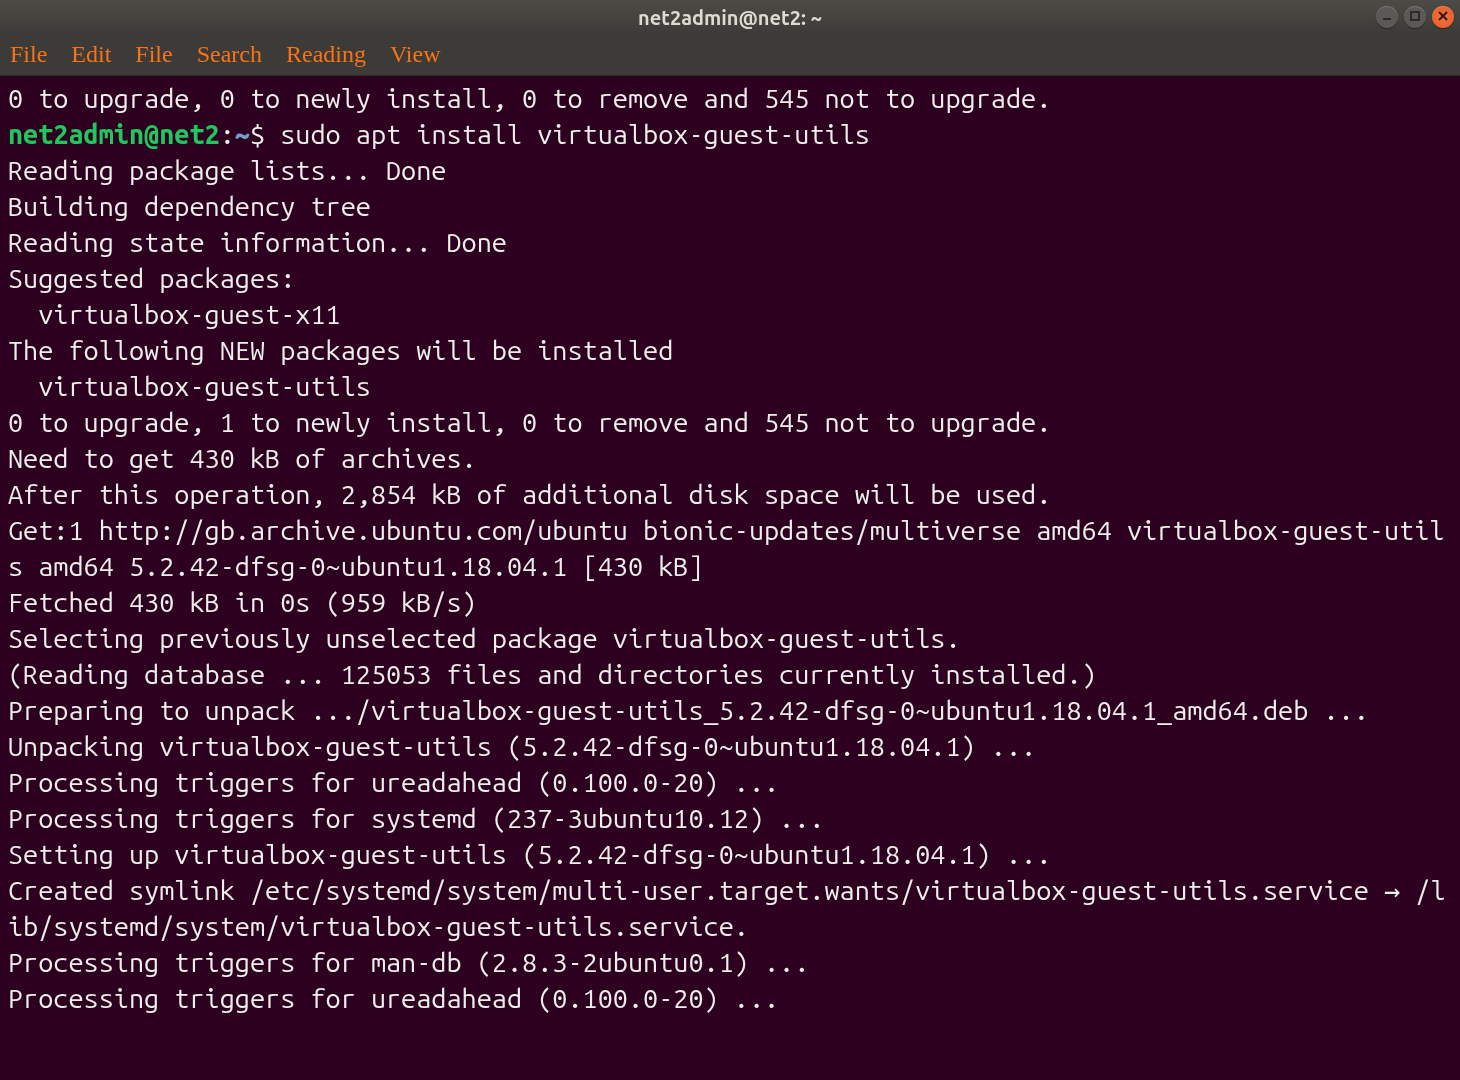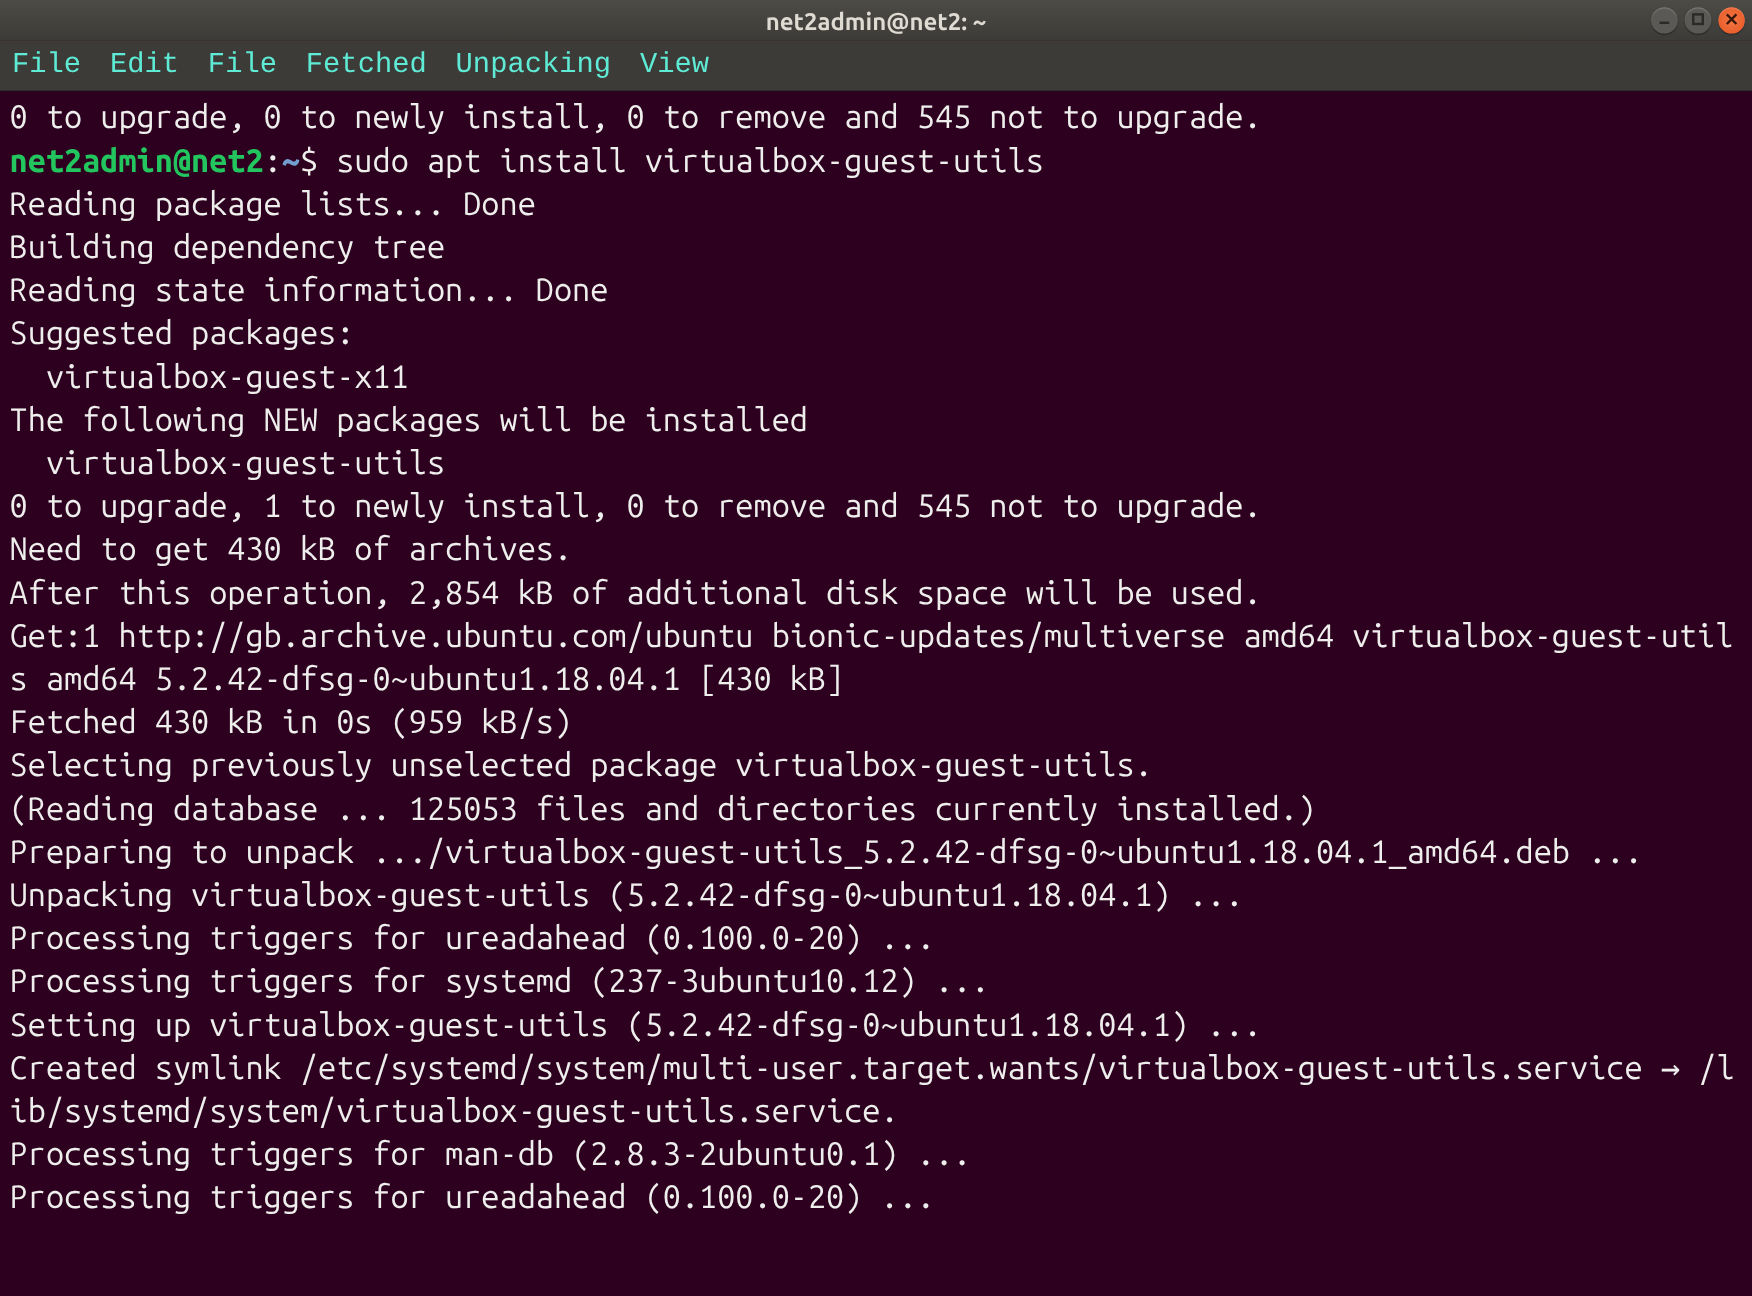--- a/index.html
+++ b/index.html
@@ -34,23 +34,23 @@
     cursor: default;
   }
   .win-btn.close { background: radial-gradient(#F07746,#E95420); color: #39160A; }
   .win-btn svg { width: 12px; height: 12px; }
   .menubar {
     height: 42px;
     background: #3C3B37;
     display: flex; align-items: center;
     padding: 0 10px;
     gap: 24px;
-    font-family: Liberation Mono, monospace;
+    font-family: Liberation Serif, serif;
     font-size: 24px;
-    color: #5eead4;
+    color: #f97316;
     border-bottom: 1px solid #2B2A27;
   }
   .menubar .menu-item { cursor: default; }
   .terminal {
     flex: 1;
     background: #2C001E;
     color: #EEEEEC;
     font-size: 27px;
     line-height: 36px;
     padding: 4px 8px 8px 8px;
@@ -91,20 +91,20 @@
             </svg>
         </span>
       </div>
     </div>
   </div>
 
   <div class="menubar">
     <span class="menu-item">File</span>
     <span class="menu-item">Edit</span>
     <span class="menu-item">File</span>
-    <span class="menu-item">Fetched</span>
-    <span class="menu-item">Unpacking</span>
+    <span class="menu-item">Search</span>
+    <span class="menu-item">Reading</span>
     <span class="menu-item">View</span>
   </div>
 
   <div class="terminal" id="terminal"><div>0 to upgrade, 0 to newly install, 0 to remove and 545 not to upgrade.</div><div><span class="prompt-user">net2admin@net2</span><span class="prompt-sym">:</span><span class="prompt-path">~</span><span class="prompt-sym">$ </span><span>sudo apt install virtualbox-guest-utils</span></div><div>Reading package lists... Done</div><div>Building dependency tree</div><div>Reading state information... Done</div><div>Suggested packages:</div><div>  virtualbox-guest-x11</div><div>The following NEW packages will be installed</div><div>  virtualbox-guest-utils</div><div>0 to upgrade, 1 to newly install, 0 to remove and 545 not to upgrade.</div><div>Need to get 430 kB of archives.</div><div>After this operation, 2,854 kB of additional disk space will be used.</div><div>Get:1 http://gb.archive.ubuntu.com/ubuntu bionic-updates/multiverse amd64 virtualbox-guest-utils amd64 5.2.42-dfsg-0~ubuntu1.18.04.1 [430 kB]</div><div>Fetched 430 kB in 0s (959 kB/s)</div><div>Selecting previously unselected package virtualbox-guest-utils.</div><div>(Reading database ... 125053 files and directories currently installed.)</div><div>Preparing to unpack .../virtualbox-guest-utils_5.2.42-dfsg-0~ubuntu1.18.04.1_amd64.deb ...</div><div>Unpacking virtualbox-guest-utils (5.2.42-dfsg-0~ubuntu1.18.04.1) ...</div><div>Processing triggers for ureadahead (0.100.0-20) ...</div><div>Processing triggers for systemd (237-3ubuntu10.12) ...</div><div>Setting up virtualbox-guest-utils (5.2.42-dfsg-0~ubuntu1.18.04.1) ...</div><div>Created symlink /etc/systemd/system/multi-user.target.wants/virtualbox-guest-utils.service → /lib/systemd/system/virtualbox-guest-utils.service.</div><div>Processing triggers for man-db (2.8.3-2ubuntu0.1) ...</div><div>Processing triggers for ureadahead (0.100.0-20) ...</div></div>
 
 </div>
 
 </body></html>

